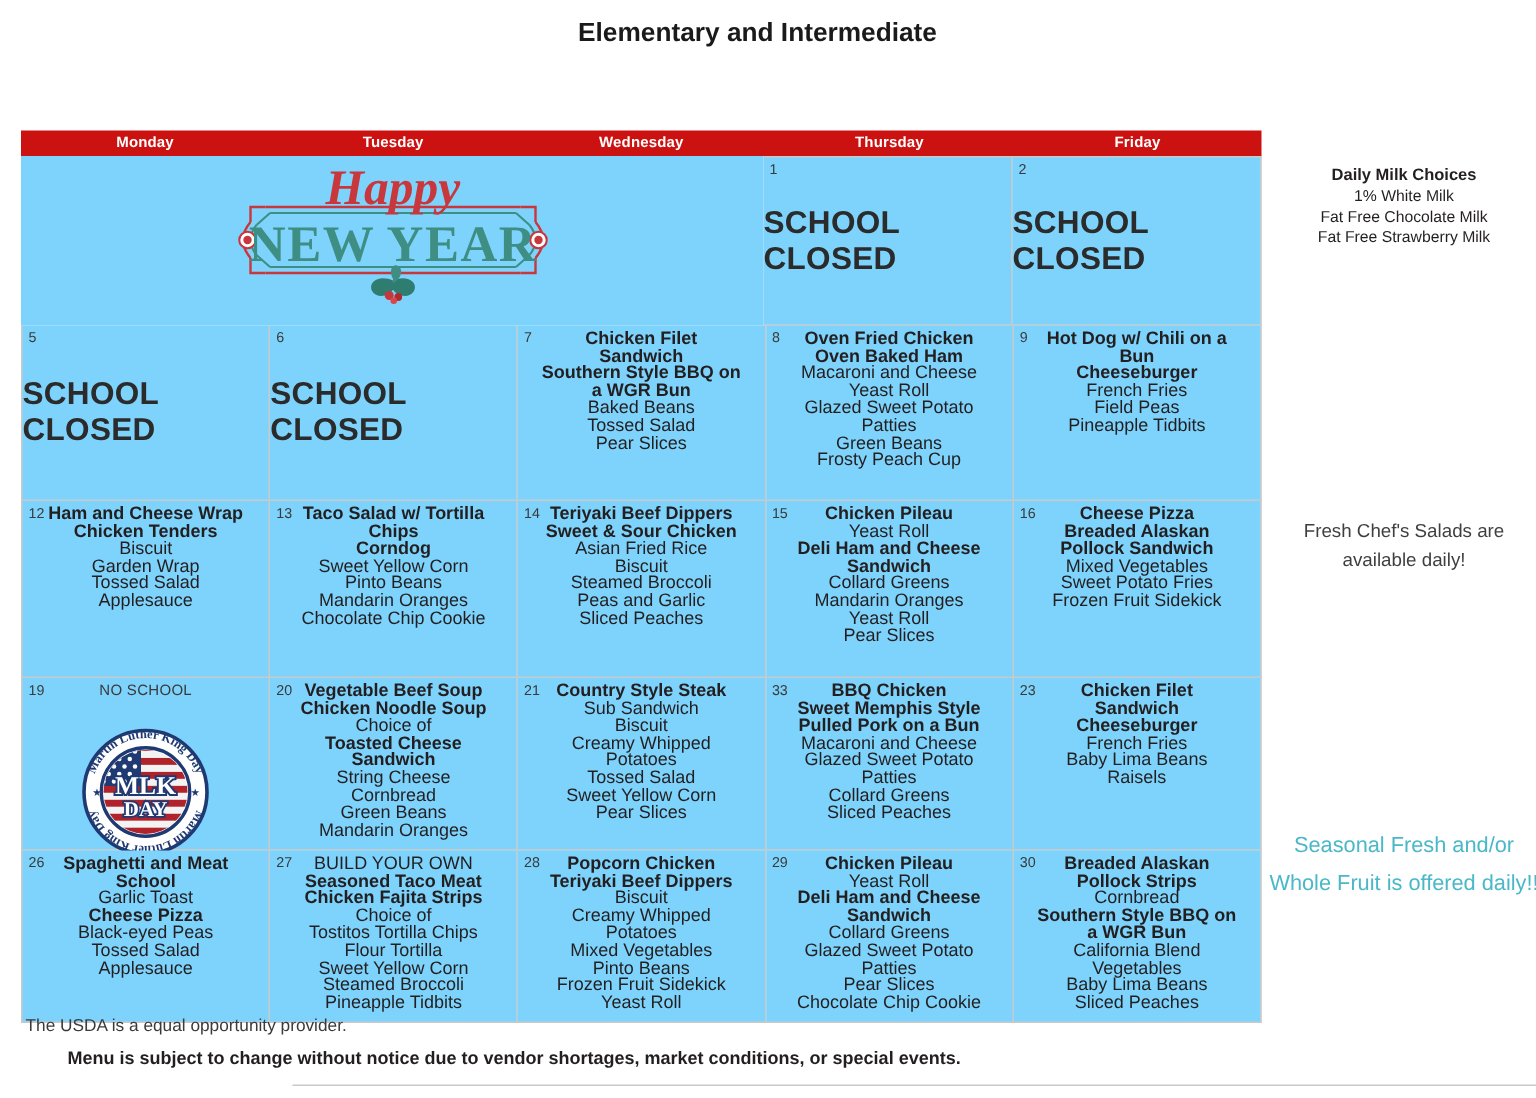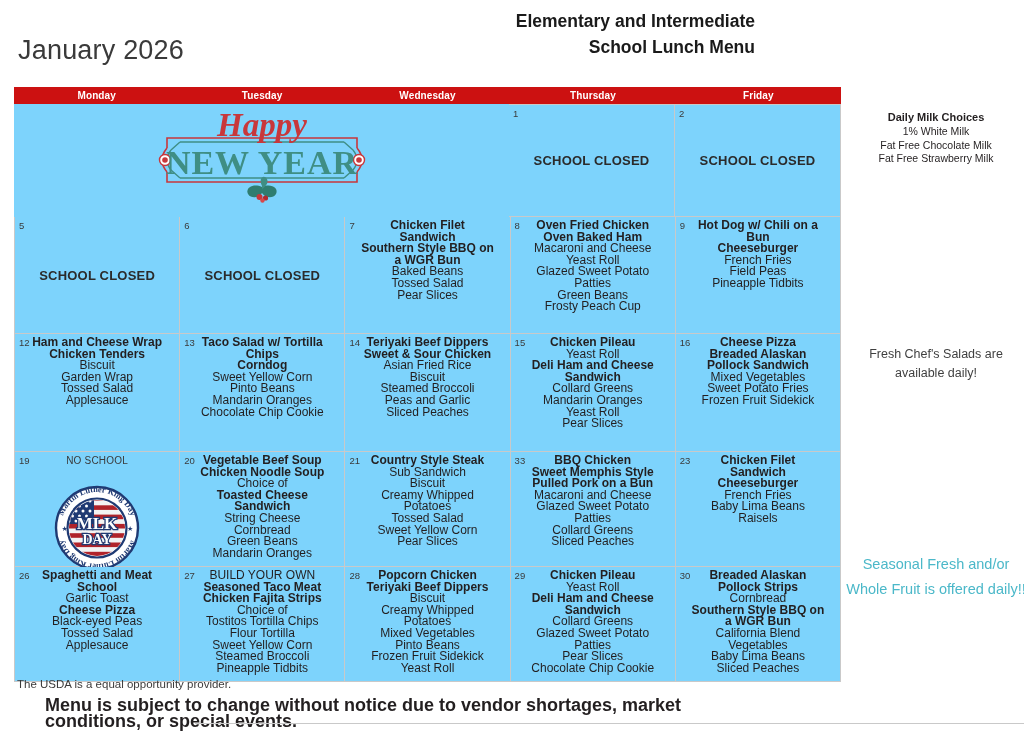--- a/index.html
+++ b/index.html
@@ -31,21 +31,21 @@
     font-weight: 400;
     color: #3a3a3a;
     letter-spacing: 0.2px;
     white-space: nowrap;
   }
   .doc-title {
     position: absolute;
     left: 255px;
     top: 8px;
     width: 500px;
-    text-align: right;
+    text-align: center;
     font-size: 17.5px;
     font-weight: bold;
     color: #1a1a1a;
     line-height: 26px;
   }
 
   
   .calendar {
     position: absolute;
     left: 14px;
@@ -103,21 +103,21 @@
     line-height: 11.6px;
     color: #231f20;
   }
   .menu-list .item { display: block; }
   .menu-list .item.b { font-weight: bold; }
   .closed {
     display: flex;
     align-items: center;
     justify-content: center;
     height: 100%;
-    font-size: 13px;
+    font-size: 21px;
     font-weight: bold;
     color: #2b2b2b;
     letter-spacing: 0.2px;
   }
   .noschool {
     text-align: center;
     font-size: 10px;
     color: #3a3a3a;
     padding-top: 3px;
     letter-spacing: 0.2px;
@@ -178,43 +178,41 @@
     top: 678px;
     font-size: 11.5px;
     color: #3a3a3a;
     white-space: nowrap;
   }
   .change-note {
     position: absolute;
     left: 17px;
     top: 697px;
     width: 660px;
-    font-size: 18px;
+    font-size: 12px;
     font-weight: bold;
     color: #231f20;
     line-height: 16px;
     padding-left: 28px;
   }
   .bottom-rule {
     position: absolute;
     left: 195px;
     top: 723px;
     width: 829px;
     height: 1px;
     background: #c9c9c9;
   }
 </style>
 </head>
 <body>
 
 <div class="title-area">
-  <div class="month-title">January 2026</div>
   <div class="doc-title">
     <div>Elementary and Intermediate</div>
-    <div>School Lunch Menu</div>
   </div>
 </div>
 
 <div class="calendar">
   <div class="dow-row" id="dow-row">
       <div class="dow">Monday</div>
       <div class="dow">Tuesday</div>
       <div class="dow">Wednesday</div>
       <div class="dow">Thursday</div>
       <div class="dow">Friday</div>

